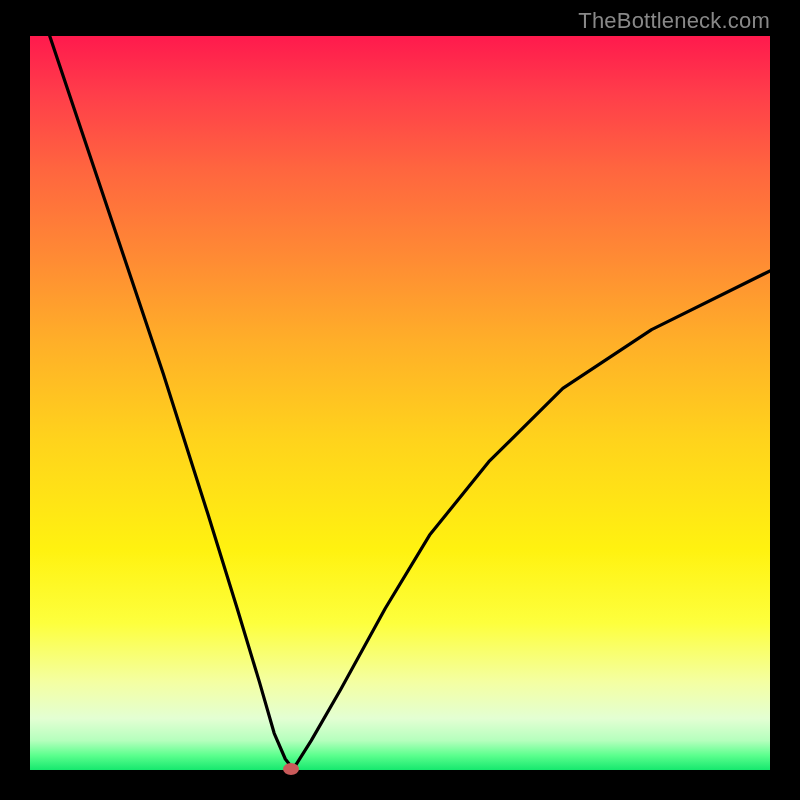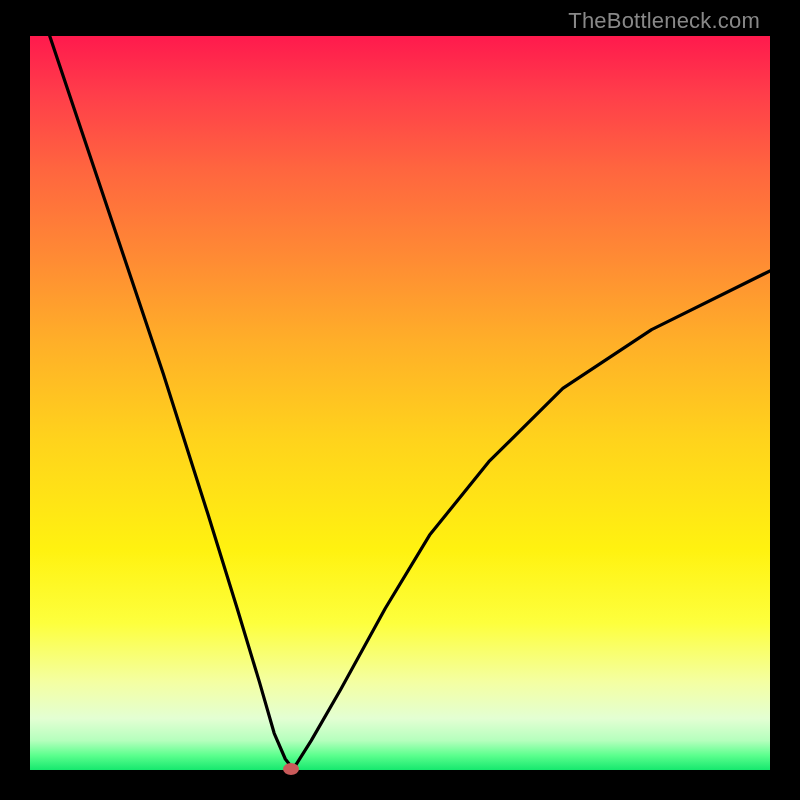--- a/index.html
+++ b/index.html
@@ -40,21 +40,21 @@
       #f4ffa2 88%,
       #e3ffd3 93%,
       #b5ffbd 96%,
       #5cff8e 98%,
       #16e86e 100%
     );
   }
   .watermark {
     position: absolute;
     top: 8px;
-    right: 40px;
+    right: 30px;
     color: #888;
     font-size: 22px;
     letter-spacing: 0.2px;
     z-index: 10;
   }
   .curve-svg {
     position: absolute;
     top: 36px;
     left: 30px;
     width: 740px;

